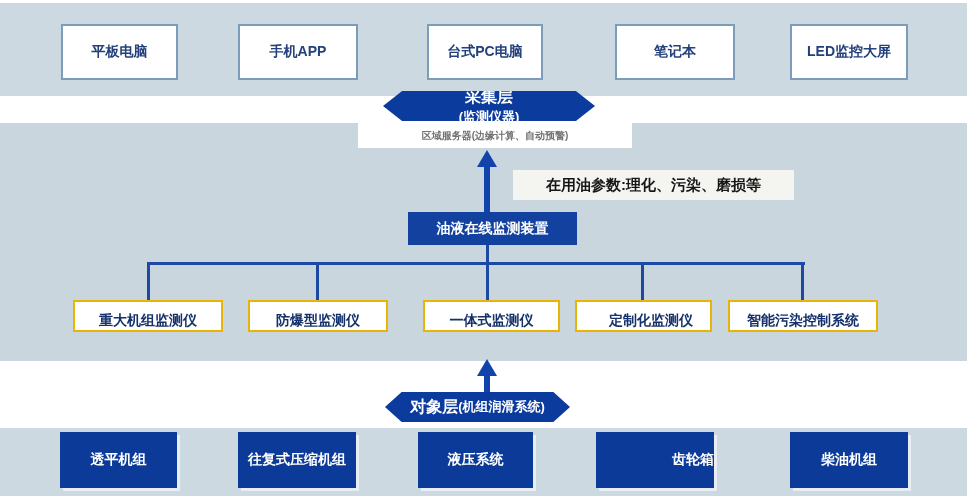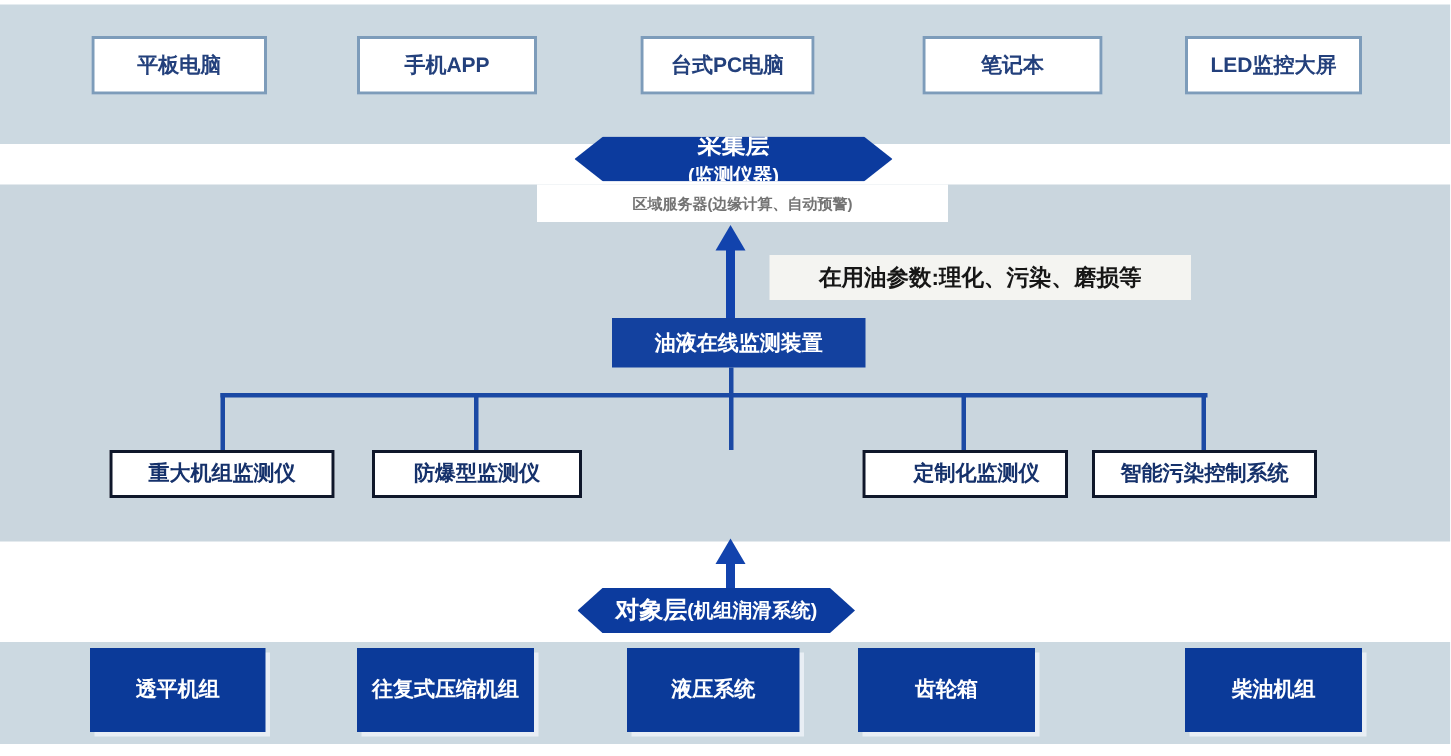--- a/index.html
+++ b/index.html
@@ -10,21 +10,21 @@
   .canvas {
     position:relative; width:967px; height:504px;
     background:#ffffff; overflow:hidden;
   }
   .band { position:absolute; left:0; width:967px; background:#ccd9e1; }
   .band-top    { top:3px;   height:93px;  }
   .band-middle { top:123px; height:238px; background:#cad6de; }
   .band-bottom { top:428px; height:68px;  }
 
   .term-box {
-    position:absolute; top:24px; height:39px;
+    position:absolute; top:24px; height:56px;
     background:#ffffff; border:2px solid #7d9cba;
     display:flex; align-items:center; justify-content:center;
     color:#23407c; font-size:14px; font-weight:bold;
   }
   .hexbanner {
     position:absolute; background:#0c3b9e; color:#ffffff;
     display:flex; align-items:center; justify-content:center;
     clip-path:polygon(0 50%, 9% 0, 91% 0, 100% 50%, 91% 100%, 9% 100%);
     white-space:nowrap;
   }
@@ -48,22 +48,22 @@
   }
   .line { position:absolute; background:#1b49a4; }
   .arrow-shaft { position:absolute; width:6px; background:#1243ad; }
   .arrow-head {
     position:absolute; width:0; height:0;
     border-left:10px solid transparent; border-right:10px solid transparent;
     border-bottom:17px solid #1243ad;
   }
   .mon-box {
     position:absolute; top:300px; height:32px;
-    background:#ffffff; border:2px solid #0f172a;
-    display:flex; align-items:center; justify-content:center;
+    background:#ffffff; border:2px solid #eab308;
+    display:flex; align-items:flex-end; justify-content:center;
     color:#15316b; font-size:14px; font-weight:bold; white-space:nowrap;
   }
   .obj-box {
     position:absolute; top:432px; height:56px;
     background:#0b3a99; color:#ffffff; font-size:14px; font-weight:bold;
     display:flex; align-items:center; justify-content:center;
     box-shadow:3px 3px 0 rgba(233,239,244,0.95); white-space:nowrap;
   }
 </style>
 </head>
@@ -117,20 +117,23 @@
   <div class="line" style="left:316px;top:262px;width:3px;height:38px;"></div>
   <div class="line" style="left:641px;top:262px;width:3px;height:38px;"></div>
   <div class="line" style="left:801px;top:262px;width:3px;height:38px;"></div>
 
   <div class="mon-box" style="left:73px;width:150px;">
     <span>重大机组监测仪</span>
   </div>
   <div class="mon-box" style="left:248px;width:140px;">
     <span>防爆型监测仪</span>
   </div>
+  <div class="mon-box" style="left:423px;width:137px;">
+    <span>一体式监测仪</span>
+  </div>
   <div class="mon-box" style="left:575px;width:137px;padding-left:15px;">
     <span>定制化监测仪</span>
   </div>
   <div class="mon-box" style="left:728px;width:150px;">
     <span>智能污染控制系统</span>
   </div>
 
   <div class="arrow-shaft" style="left:484px;top:374px;height:18px;"></div>
   <div class="arrow-head" style="left:477px;top:359px;"></div>
 
@@ -141,20 +144,20 @@
 
   <div class="obj-box" style="left:60px;width:117px;">
     <span>透平机组</span>
   </div>
   <div class="obj-box" style="left:238px;width:118px;">
     <span>往复式压缩机组</span>
   </div>
   <div class="obj-box" style="left:418px;width:115px;">
     <span>液压系统</span>
   </div>
-  <div class="obj-box" style="left:572px;width:118px;">
+  <div class="obj-box" style="left:596px;width:118px;justify-content:flex-end;">
     <span>齿轮箱</span>
   </div>
   <div class="obj-box" style="left:790px;width:118px;">
     <span>柴油机组</span>
   </div>
 
 </div>
 
 </body></html>

